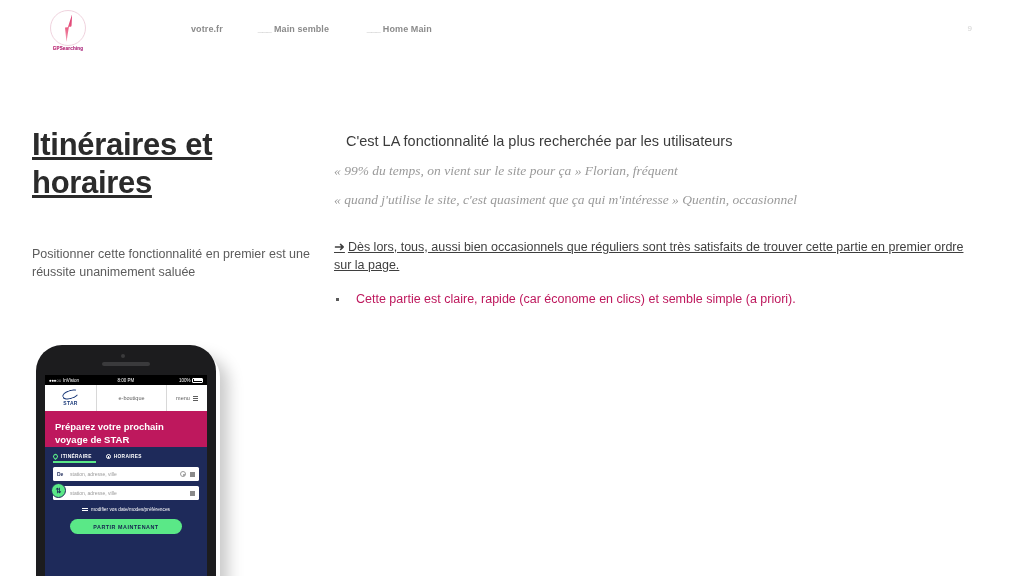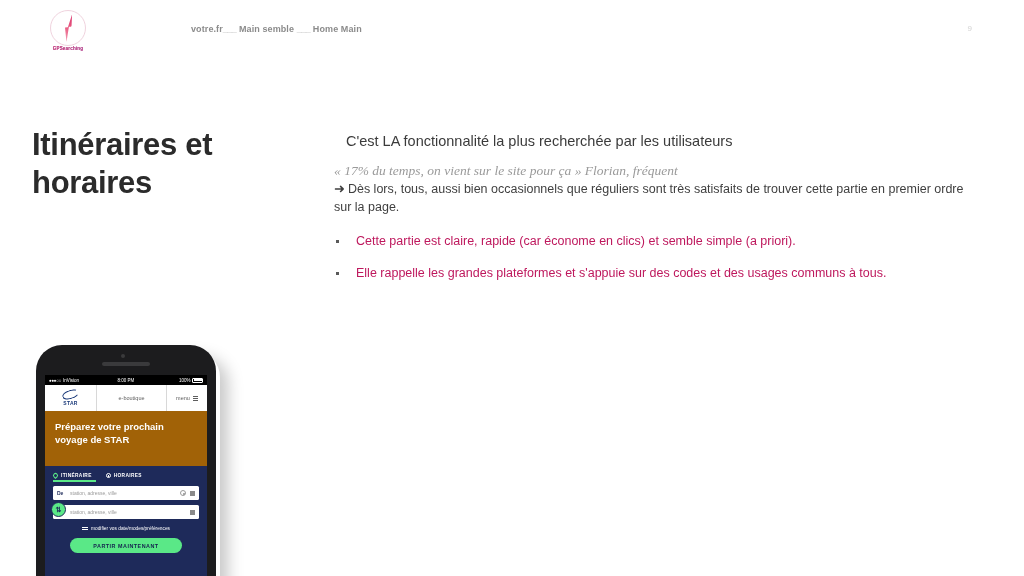--- a/index.html
+++ b/index.html
@@ -31,53 +31,54 @@
     font-size:4.5px; letter-spacing:.2px; font-weight:bold;
     background:linear-gradient(90deg,#d6336c,#9b59b6);
     -webkit-background-clip:text; background-clip:text; color:#c14a8a;
   }
 
   #breadcrumb {
     position:absolute; left:191px; top:24px;
     font-size:9px; font-weight:bold; color:#8b8b8b; letter-spacing:.1px;
     white-space:nowrap;
   }
-  #breadcrumb .sep { color:#bdbdbd; letter-spacing:-.5px; }
+  #breadcrumb .sep { color:#bdbdbd; letter-spacing:-.5px;margin-left:35px; }
 
   #page-number {
     position:absolute; right:52px; top:24px;
     font-size:8px; color:#d2d2d2;
   }
 
   
   #left-col { position:absolute; left:32px; top:126px; width:290px; }
 
   #page-title {
     font-size:31px; line-height:38px; font-weight:bold;
-    color:#2b2b2b; letter-spacing:-.3px;
+    color:#2b2b2b; letter-spacing:-.3px;text-decoration:underline;
   }
   #page-subtitle {
     margin-top:44px;
     font-size:12.5px; line-height:17.5px; color:#5c5c5c;
   }
 
   
   #right-col { position:absolute; left:334px; top:131px; width:640px; }
 
   #lead-heading { font-size:14.5px; line-height:20px; color:#3b3b3b;margin-left:12px; }
 
   .quote {
     margin-top:11px;
     font-family:"Liberation Serif", serif;
     font-style:italic; font-size:13.5px; line-height:18px;
     color:#9a9a9a;
   }
 
   #arrow-para {
-    font-size:12.5px; line-height:17.5px; color:#3f3f3f;
+    margin-top:29px;
+    font-size:12.5px; line-height:17.5px; color:#3f3f3f;text-decoration:underline;
   }
   #arrow-para .arrow { font-size:13px; color:#3f3f3f; margin-right:3px; }
 
   #bullet-list { margin-top:17px; list-style:none; }
   #bullet-list li {
     position:relative; padding-left:22px;
     margin-bottom:14px;
     font-size:12.5px; line-height:17.5px; color:#be185d;
   }
   #bullet-list li::before {
@@ -158,21 +159,21 @@
     flex:1; display:flex; align-items:center; justify-content:center;
     font-size:5.5px; color:#5e5e5e; border-right:.5px solid #d8d8d8;
   }
   #app-nav .nav-cell.menu {
     flex:0 0 40px; border-right:none; gap:3px;
   }
   #app-nav .burger { display:inline-flex; flex-direction:column; gap:1px; }
   #app-nav .burger i { display:block; width:5px; height:1px; background:#5e5e5e; }
 
   
-  #app-hero { background:#a16207; padding:9px 10px 20px; }
+  #app-hero { background:#be185d; padding:9px 10px 1px; }
   #hero-title {
     font-size:9.5px; line-height:13px; font-weight:bold; color:#fff;
   }
 
   
   #app-tabs {
     background:#1e2a5a; display:flex; padding:7px 8px 0; gap:14px;
   }
   #app-tabs .tab {
     display:flex; align-items:center; gap:3px; padding-bottom:4px;
@@ -257,33 +258,34 @@
     <span>Main semble</span>
     <span class="sep">___</span>
     <span>Home Main</span>
   </div>
 
   <div id="page-number">9</div>
 </div>
 
 <div id="left-col">
   <h1 id="page-title">Itinéraires et horaires</h1>
+  <p id="page-subtitle">Positionner cette fonctionnalité en premier est une réussite unanimement saluée</p>
 </div>
 
 <div id="right-col">
 
   <div id="lead-heading">C'est LA fonctionnalité la plus recherchée par les utilisateurs</div>
 
-  <div class="quote">« 17% du temps, on vient sur le site pour ça » Florian, fréquent</div>
+  <div class="quote">« 99% du temps, on vient sur le site pour ça » Florian, fréquent</div>
+  <div class="quote">« quand j'utilise le site, c'est quasiment que ça qui m'intéresse » Quentin, occasionnel</div>
 
   <p id="arrow-para"><span class="arrow">➜</span><span>Dès lors, tous, aussi bien occasionnels que réguliers sont très satisfaits de trouver cette partie en premier ordre sur la page.</span></p>
 
   <ul id="bullet-list">
     <li>Cette partie est claire, rapide (car économe en clics) et semble simple (a priori).</li>
-    <li>Elle rappelle les grandes plateformes et s'appuie sur des codes et des usages communs à tous.</li>
   </ul>
 </div>
 
 <div id="phone-mockup">
   <div id="phone-shadow"></div>
   <div id="phone-body">
     <div id="phone-camera"></div>
     <div id="phone-speaker"></div>
 
     <div id="phone-screen">

